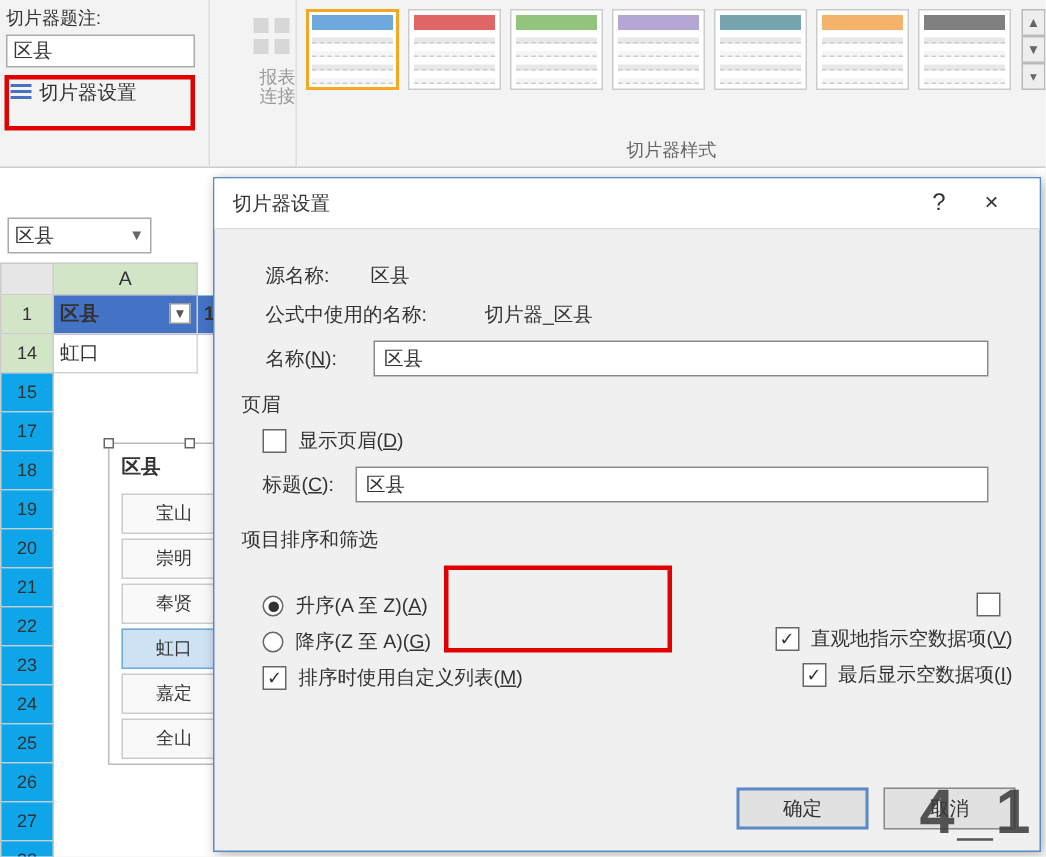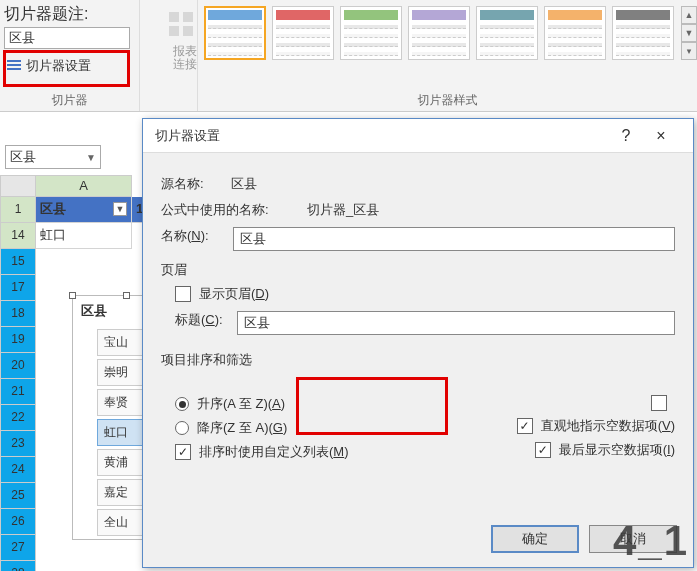--- a/index.html
+++ b/index.html
@@ -1,19 +1,19 @@
 <!DOCTYPE html>
 <html><head>
 <meta charset="utf-8">
 <style>
 *{box-sizing:border-box;margin:0;padding:0;font-family:"Microsoft YaHei","SimSun",sans-serif;font-size:13px;color:#333}
 body{width:697px;height:571px;background:#fff;position:relative;overflow:hidden}
 .ribbon{position:absolute;top:0;left:0;right:0;height:112px;background:#f3f3f3;border-bottom:1px solid #ccc}
 .ribbon-group1{position:absolute;left:0;top:0;width:140px;height:100%;border-right:1px solid #ddd;padding:4px}
-.caption-label{font-size:16px}
+.caption-label{font-size:12px}
 .caption-input{width:126px;height:22px;border:1px solid #aaa;padding:2px 4px;margin-top:2px;background:#fff}
 .slicer-settings-btn{display:flex;align-items:center;margin-top:6px;padding:2px;cursor:pointer}
 .slicer-settings-btn .icon{width:16px;height:16px;margin-right:4px}
 .hl-red{position:absolute;border:3px solid #e10000;pointer-events:none;z-index:50}
 .group-label{position:absolute;bottom:2px;left:0;right:0;text-align:center;font-size:12px;color:#666}
 .ribbon-group2{position:absolute;left:140px;top:0;width:58px;height:100%;border-right:1px solid #ddd;text-align:right;padding-top:8px}
 .ribbon-group2 .big-icon{width:32px;height:32px;margin:0 auto;opacity:.45}
 .ribbon-group2 .lab{font-size:12px;color:#999;margin-top:2px;line-height:1.1}
 .ribbon-group3{position:absolute;left:198px;top:0;right:0;height:100%}
 .style-gallery{display:flex;gap:6px;padding:6px;overflow:hidden}
@@ -33,29 +33,29 @@
 .rows-area{position:absolute;left:0;top:197px;bottom:0;width:36px}
 .rowh{height:26px;background:#0ea5e9;border:1px solid #ccc;border-top:none;text-align:center;line-height:24px;font-size:12px}
 .rowh.sel{background:#d3e5c7}
 .cells{position:absolute;left:36px;top:197px}
 .cell{position:absolute;border:1px solid #d4d4d4;border-top:none;border-left:none;height:26px;padding:0 4px;line-height:24px}
 .cell.header{background:#4472c4;color:#fff;font-weight:bold}
 .cell .filter{float:right;width:14px;height:14px;background:#fff;border:1px solid #999;margin-top:5px;font-size:9px;text-align:center;line-height:12px;color:#555}
 .slicer-obj{position:absolute;left:72px;top:295px;width:110px;background:#fff;border:1px solid #bbb}
 .slicer-obj .handle{position:absolute;width:7px;height:7px;background:#fff;border:1px solid #666}
 .slicer-obj .title{padding:6px 8px;font-weight:bold}
-.slicer-obj .item{margin:3px 24px;padding:4px 6px;border:1px solid #ccc;background:#f9f9f9;font-size:12px}
+.slicer-obj .item{margin:3px 8px;padding:4px 22px;border:1px solid #ccc;background:#f9f9f9;font-size:12px}
 .slicer-obj .item.sel{background:#cfe2f3;border-color:#6fa8dc}
 .dialog{position:absolute;left:142px;top:118px;width:552px;height:450px;background:#f0f0f0;border:1px solid #5a8ac6;box-shadow:2px 2px 8px rgba(0,0,0,.3);z-index:10}
 .dlg-title{height:34px;background:#fff;border-bottom:1px solid #ddd;display:flex;align-items:center;padding:0 12px}
 .dlg-title .t{flex:1}
 .dlg-title .help{width:30px;text-align:center;font-size:16px}
 .dlg-title .close{width:40px;text-align:center;font-size:16px}
 .dlg-body{padding:14px 18px}
-.dlg-row{display:flex;margin:8px 0}
+.dlg-row{display:flex;align-items:center;margin:8px 16px}
 .dlg-row .lab{width:140px}
 .dlg-row input[type=text]{flex:1;height:24px;border:1px solid #888;padding:0 6px;background:#fff}
 .fieldset-label{font-weight:normal;margin-top:10px}
 .chk-line{display:flex;align-items:center;margin:6px 0 6px 14px}
 .chk{width:16px;height:16px;border:1px solid #666;margin-right:8px;background:#fff;display:inline-flex;align-items:center;justify-content:center;font-size:12px;color:#333}
 .radio{width:14px;height:14px;border:1px solid #666;border-radius:50%;margin-right:8px;background:#fff;display:inline-flex;align-items:center;justify-content:center}
 .radio.sel::after{content:"";width:7px;height:7px;background:#333;border-radius:50%}
 .sort-box{display:flex;margin-top:20px}
 .sort-left{flex:1}
 .sort-right{flex:1}
@@ -75,21 +75,20 @@
     <div class="caption-label">切片器题注:</div>
     <input class="caption-input" value="区县" style="">
     <div class="slicer-settings-btn">
       <svg class="icon" viewBox="0 0 16 16">
           <rect x="1" y="2" width="14" height="2" fill="#4472c4"></rect>
           <rect x="1" y="6" width="14" height="2" fill="#4472c4"></rect>
           <rect x="1" y="10" width="14" height="2" fill="#4472c4"></rect>
         </svg>
       <span>切片器设置</span>
     </div>
-    <div class="group-label">切片器</div>
   </div>
   <div class="ribbon-group2">
     <svg class="big-icon" viewBox="0 0 32 32">
         <rect x="4" y="4" width="10" height="10" fill="#b7b7b7"></rect>
         <rect x="18" y="4" width="10" height="10" fill="#b7b7b7"></rect>
         <rect x="4" y="18" width="10" height="10" fill="#b7b7b7"></rect>
         <rect x="18" y="18" width="10" height="10" fill="#b7b7b7"></rect>
       </svg>
     <div class="lab">报表<br>连接</div>
   </div>
@@ -197,21 +196,20 @@
 
 <div class="slicer-obj">
   <div class="handle" style="left:-4px;top:-4px"></div>
   <div class="handle" style="left:50%;top:-4px;margin-left:-4px"></div>
   <div class="title">区县</div>
   <div id="slicer-items">
       <div class="item">宝山</div>
       <div class="item">崇明</div>
       <div class="item">奉贤</div>
       <div class="item sel">虹口</div>
-      <div class="item">黄浦</div>
       <div class="item">嘉定</div>
       <div class="item">全山</div>
     </div>
 </div>
 
 <div class="dialog">
   <div class="dlg-title">
     <span class="t">切片器设置</span>
     <span class="help">?</span>
     <span class="close">×</span>

